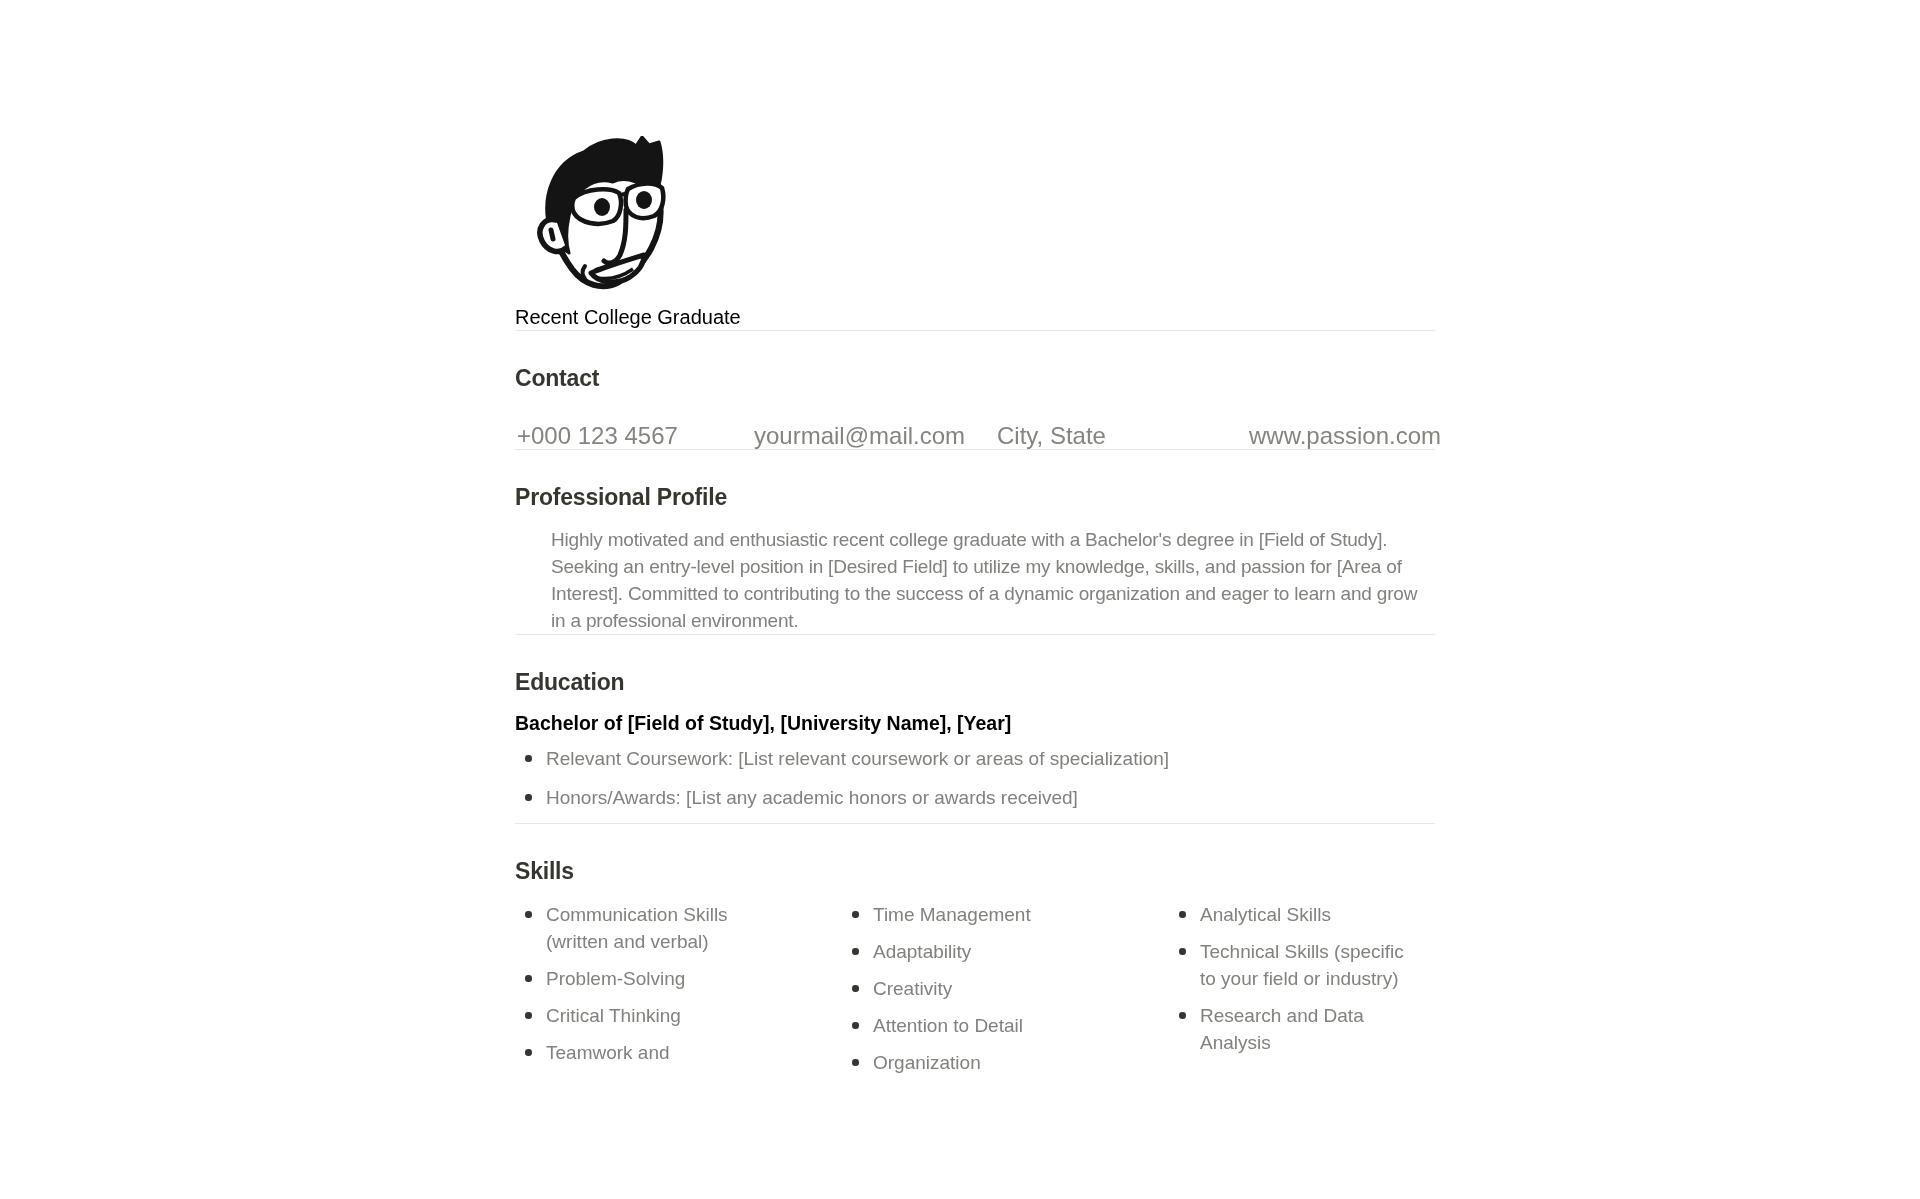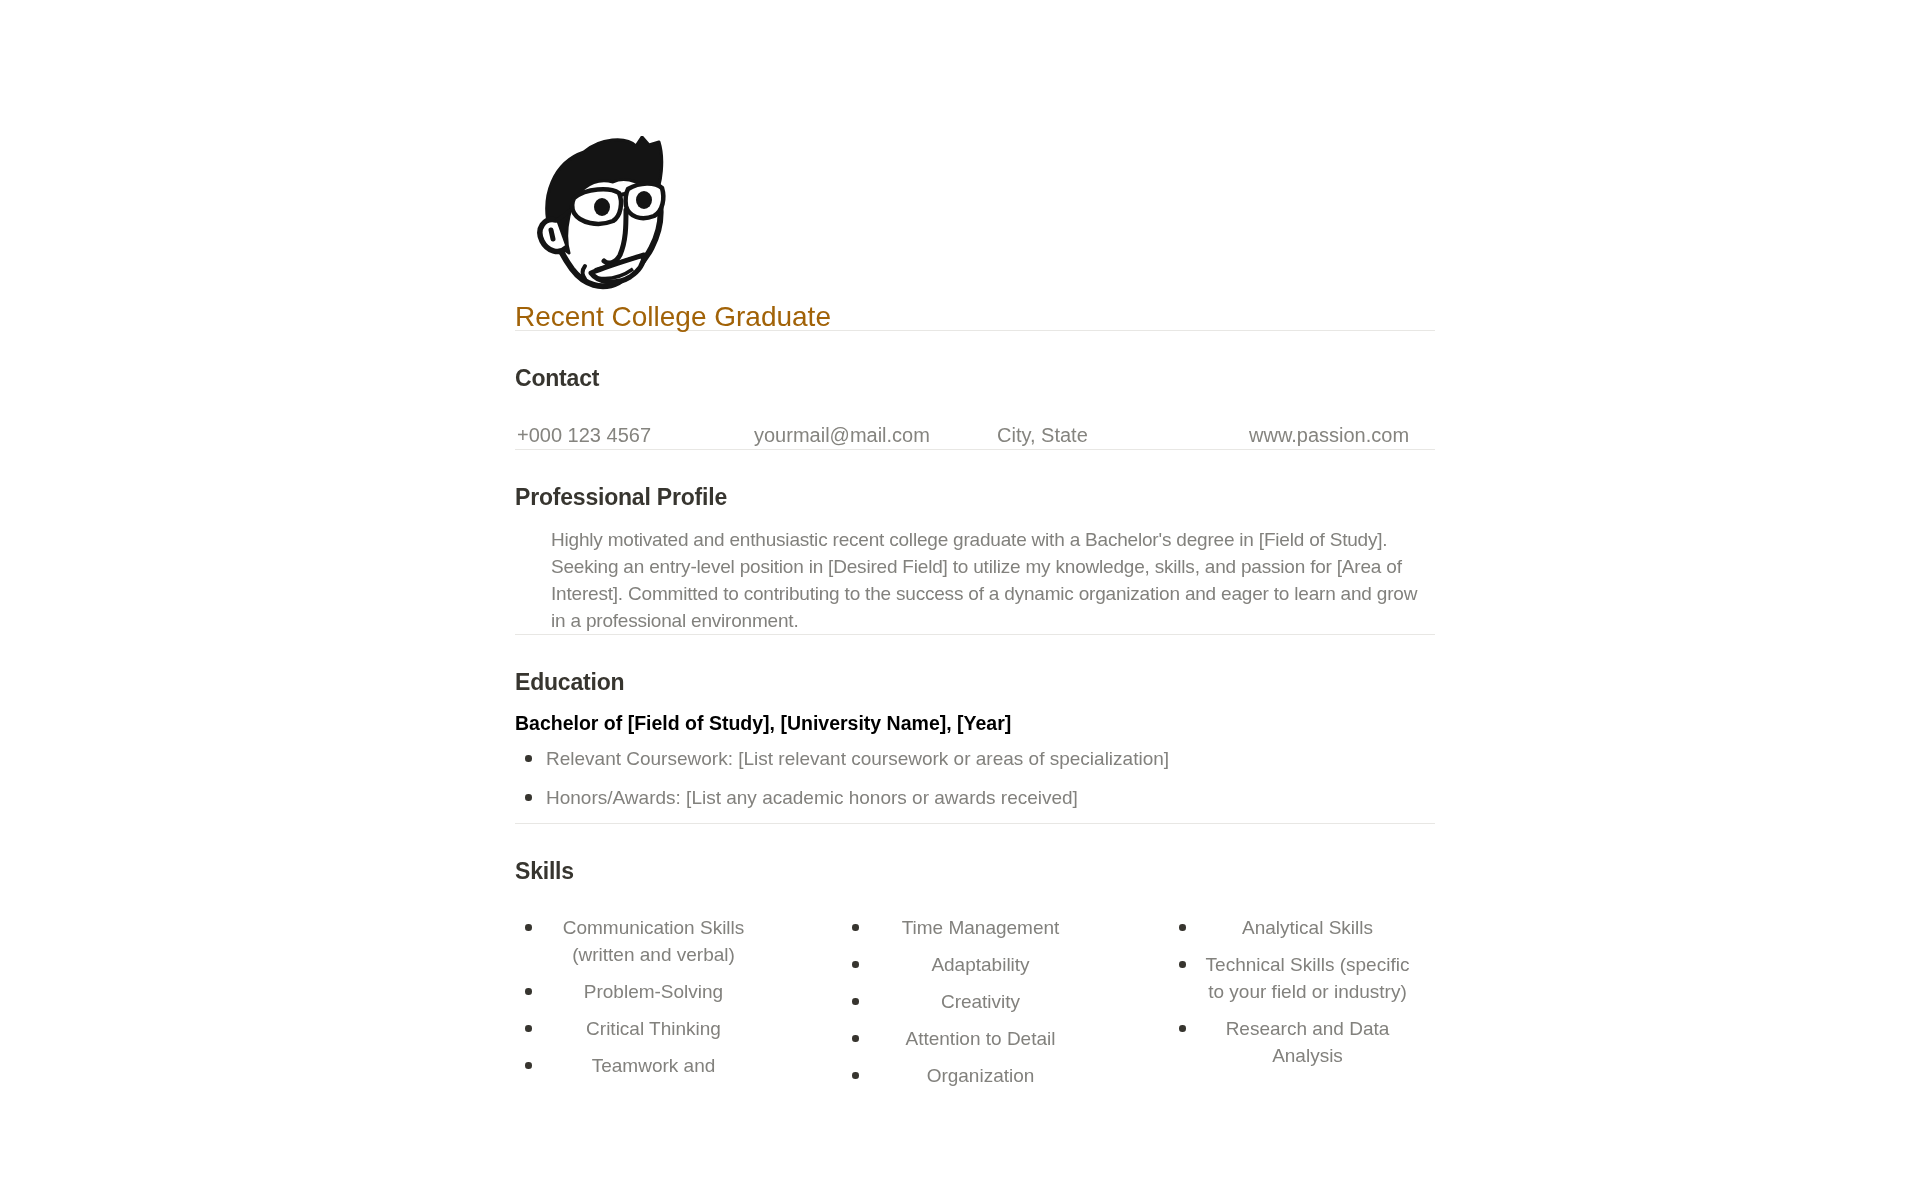--- a/index.html
+++ b/index.html
@@ -12,36 +12,36 @@
     position:absolute;left:515px;top:0;width:920px;
   }
   .avatar{
     margin-top:136px;margin-left:13px;width:140px;height:154px;
   }
   h1.name{
     margin:30px 0 0 0;font-size:43px;line-height:1.2;font-weight:700;
     color:#37352f;letter-spacing:-0.4px;
   }
   .subtitle{
-    margin-top:14px;font-size:28px;line-height:26px;color:#a16207;
+    margin-top:14px;font-size:20px;line-height:26px;color:#000000;
   }
   hr.divider{
     border:none;border-top:1px solid #e8e7e4;margin:0;height:0;
   }
   .hr1{margin-top:10px;}
   .hr2{margin-top:35px;}
   .hr3{margin-top:15px;}
   .hr4{margin-top:13px;}
   h2.section{
     margin:29px 0 0 0;font-size:23px;line-height:36px;font-weight:700;
     color:#37352f;letter-spacing:-0.2px;
   }
   .contact-row{
     margin-top:26px;display:grid;grid-template-columns:237px 243px 252px 1fr;
-    font-size:20px;line-height:27px;color:#85847f;
+    font-size:24px;line-height:27px;color:#85847f;
   }
   .contact-row .cell{padding-left:2px;}
   .para{
     margin-top:11px;font-size:19px;line-height:27px;color:#82817d;
     letter-spacing:-0.2px;
     margin-left:36px;
   }
   .degree{
     margin-top:10px;font-size:19.5px;line-height:26px;font-weight:700;color:#000000;
   }
@@ -52,21 +52,21 @@
     position:relative;padding-left:31px;margin-bottom:12px;
     font-size:19px;line-height:27px;color:#82817d;
   }
   ul.bullets li::before{
     content:"";position:absolute;left:10px;top:10px;width:6.5px;height:6.5px;
     border-radius:50%;background:#37352f;
   }
   .skills-grid{
     margin-top:12px;display:grid;grid-template-columns:266px 266px 266px;column-gap:61px;
   }
-  .skills-grid ul.bullets{margin-top:13px;text-align:center;}
+  .skills-grid ul.bullets{margin-top:0;}
   .skills-grid ul.bullets li{margin-bottom:10px;padding-right:20px;}
 </style>
 </head>
 <body>
 
 <div class="content">
 
   <div class="avatar">
     <svg viewBox="0 0 140 154" width="140" height="154" xmlns="http://www.w3.org/2000/svg">
       <path d="M25,92 C20,64 36,36 67,29 C99,21 128,39 132,67 C136,97 119,130 91,146 C74,155 56,149 44,133 C34,119 27,105 25,92 Z" fill="#ffffff" stroke="#141414" stroke-width="6"></path>

